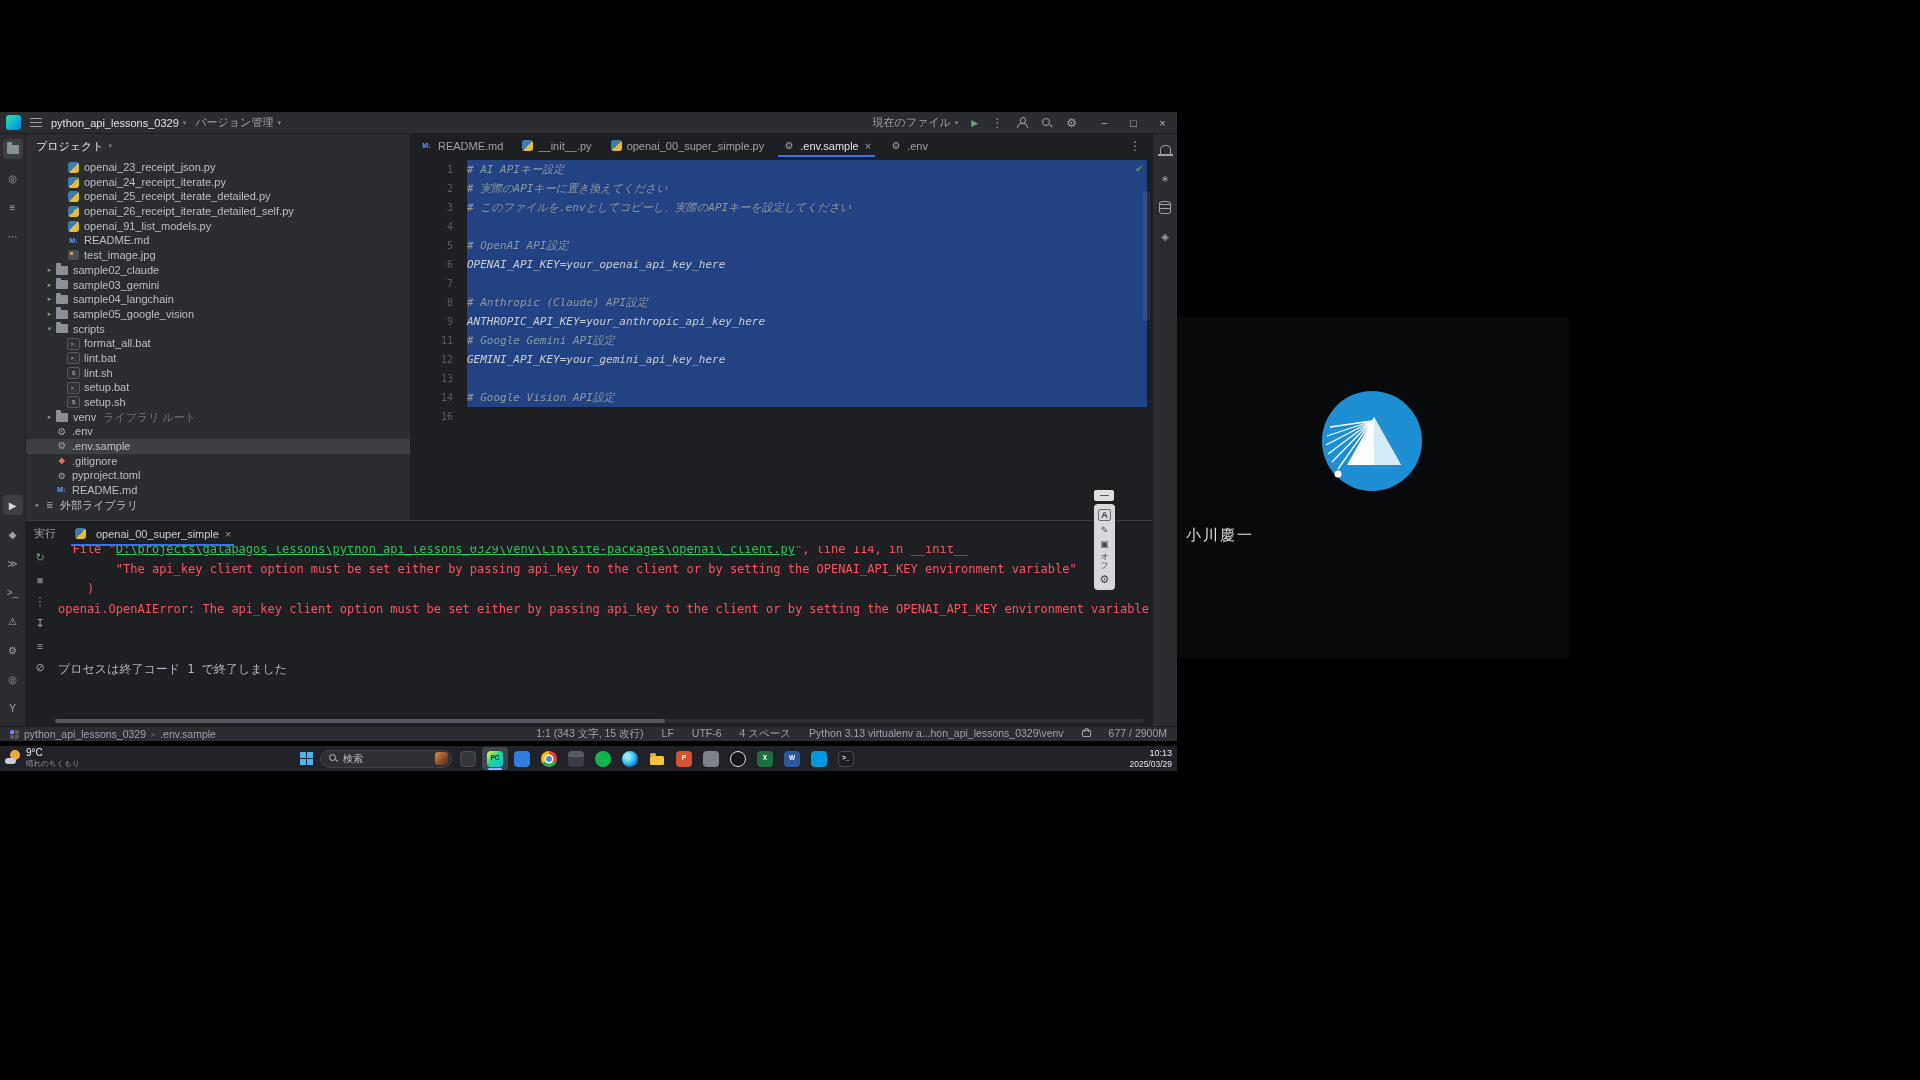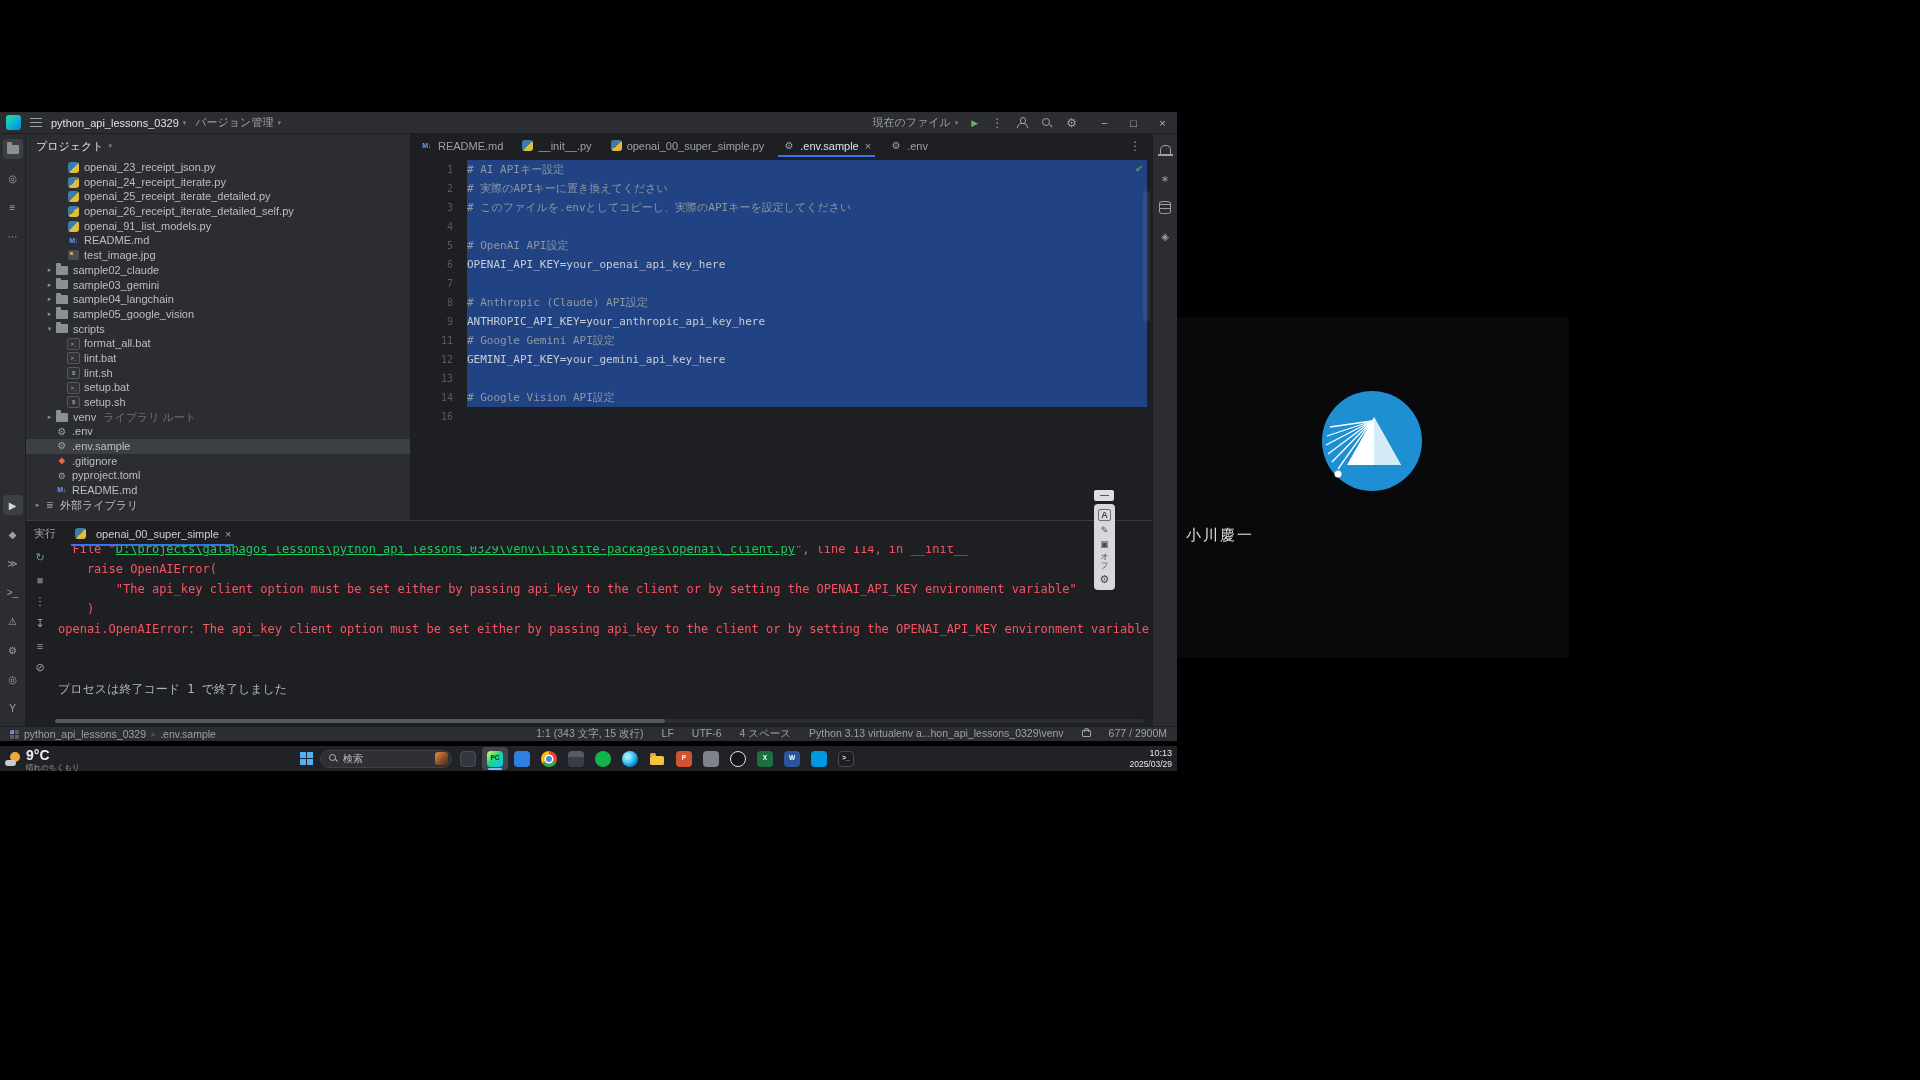--- a/index.html
+++ b/index.html
@@ -75,21 +75,21 @@
   .tab{display:flex;align-items:center;gap:5px;padding:0 9px;height:100%;position:relative;}
   .tab .ti{margin-right:0;}
   .tab.active{color:#dfe1e5;}
   .tab.active::after{content:'';position:absolute;left:5px;right:5px;bottom:0;height:2px;background:#3574f0;}
   .tab-close{font-size:11px;color:#9da0a8;margin-left:1px;}
   .tabbar-more{margin-left:auto;padding:0 11px;font-size:12px;color:#9da0a8;}
   .editor-view{flex:1;position:relative;padding-top:3px;overflow:hidden;
                font-family:"DejaVu Sans Mono","DejaVu Sans",monospace;font-size:11px;}
   .eline{display:flex;height:19px;line-height:19px;}
   .ln{width:42px;text-align:right;padding-right:14px;color:#565b63;font-size:10px;flex:none;}
-  .code{white-space:pre;flex:1;margin-right:5px;color:#c9cdd4;}
+  .code{white-space:pre;flex:1;margin-right:5px;color:#c9cdd4;font-style:italic;}
   .eline.sel .code{background:#214283;}
   .code.comment{color:#8d98a0;}
   .check-widget{position:absolute;top:4px;right:9px;color:#4e9a55;font-size:12px;}
   .v-scroll{position:absolute;right:2px;top:34px;width:7px;height:130px;background:rgba(255,255,255,.07);border-radius:4px;}
   
   .run-panel{flex:1;display:flex;flex-direction:column;border-top:1px solid #393b40;background:#1e1f22;min-height:0;}
   .run-header{height:25px;display:flex;align-items:center;gap:12px;padding-left:8px;font-size:11px;color:#9da0a8;flex:none;}
   .run-tab{display:flex;align-items:center;gap:5px;height:100%;padding:0 6px;color:#ccced3;position:relative;}
   .run-tab::after{content:'';position:absolute;left:3px;right:3px;bottom:0;height:2px;background:#3574f0;}
   .run-body{flex:1;display:flex;min-height:0;position:relative;}
@@ -117,21 +117,21 @@
   .sb-right{margin-left:auto;display:flex;align-items:flex-start;gap:18px;}
   .icon-lock{width:7px;height:5px;border:1px solid #9aa0a8;border-radius:1px;position:relative;margin-top:3px;}
   .icon-lock::before{content:'';position:absolute;left:1px;top:-3px;width:3px;height:3px;border:1px solid #9aa0a8;border-bottom:none;border-radius:3px 3px 0 0;}
   
   #taskbar{position:absolute;left:0;top:746px;width:1177px;height:25px;background:#202227;}
   .tb-weather{position:absolute;left:5px;top:2px;display:flex;align-items:center;gap:5px;}
   .w-icon{width:16px;height:15px;position:relative;}
   .w-icon::before{content:'';position:absolute;right:1px;top:0;width:10px;height:10px;border-radius:50%;background:#f4a83b;}
   .w-icon::after{content:'';position:absolute;left:0;bottom:1px;width:11px;height:6px;border-radius:4px;background:#c9ccd2;}
   .w-texts{display:flex;flex-direction:column;line-height:1;}
-  .w-temp{font-size:14px;color:#eceef0;font-weight:bold;}
+  .w-temp{font-size:10px;color:#eceef0;}
   .w-desc{font-size:7.5px;color:#9a9da3;margin-top:1.5px;}
   .tb-center{position:absolute;left:296px;top:1px;height:23px;display:flex;align-items:center;gap:3px;}
   .win-logo{width:13px;height:13px;display:grid;grid-template-columns:6px 6px;grid-template-rows:6px 6px;gap:1px;margin:0 4px;}
   .win-logo i{background:#4fb3f6;}
   .tb-search{width:132px;height:18px;border-radius:9px;background:#2e3036;border:1px solid #3e4046;
              display:flex;align-items:center;gap:5px;padding:0 3px 0 8px;box-sizing:border-box;}
   .mag-s{width:9px;height:9px;position:relative;flex:none;}
   .mag-s::before{content:'';position:absolute;left:0;top:0;width:5px;height:5px;border:1.1px solid #b7bac0;border-radius:50%;}
   .mag-s::after{content:'';position:absolute;left:6px;top:6px;width:3px;height:1.1px;background:#b7bac0;transform:rotate(45deg);}
   .tb-search-label{font-size:10px;color:#c0c3c8;flex:1;}
@@ -473,21 +473,20 @@
           <div class="run-toolbar">
               <span class="rt-icon" style="color: rgb(103, 169, 122);">↻</span>
               <span class="rt-icon" style="color: rgb(110, 114, 119);">■</span>
               <span class="rt-icon">⋮</span>
               <span class="rt-icon">↧</span>
               <span class="rt-icon">≡</span>
               <span class="rt-icon">⊘</span>
             </div>
           <div class="console">
               <div class="cline"><span class="seg-err">  File "</span><span class="seg-link">D:\projects\galapagos_lessons\python_api_lessons_0329\venv\Lib\site-packages\openai\_client.py</span><span class="seg-err">", line 114, in __init__</span></div>
-              <div class="cline"><span class="seg-err">    raise OpenAIError(</span></div>
               <div class="cline"><span class="seg-err">        "The api_key client option must be set either by passing api_key to the client or by setting the OPENAI_API_KEY environment variable"</span></div>
               <div class="cline"><span class="seg-err">    )</span></div>
               <div class="cline"><span class="seg-err">openai.OpenAIError: The api_key client option must be set either by passing api_key to the client or by setting the OPENAI_API_KEY environment variable</span></div>
               <div class="cline"><span class="seg-plain"></span></div>
               <div class="cline"><span class="seg-plain"></span></div>
               <div class="cline"><span class="seg-info">プロセスは終了コード 1 で終了しました</span></div>
             </div>
           <div class="h-scroll">
               <div class="h-thumb"></div>
             </div>

